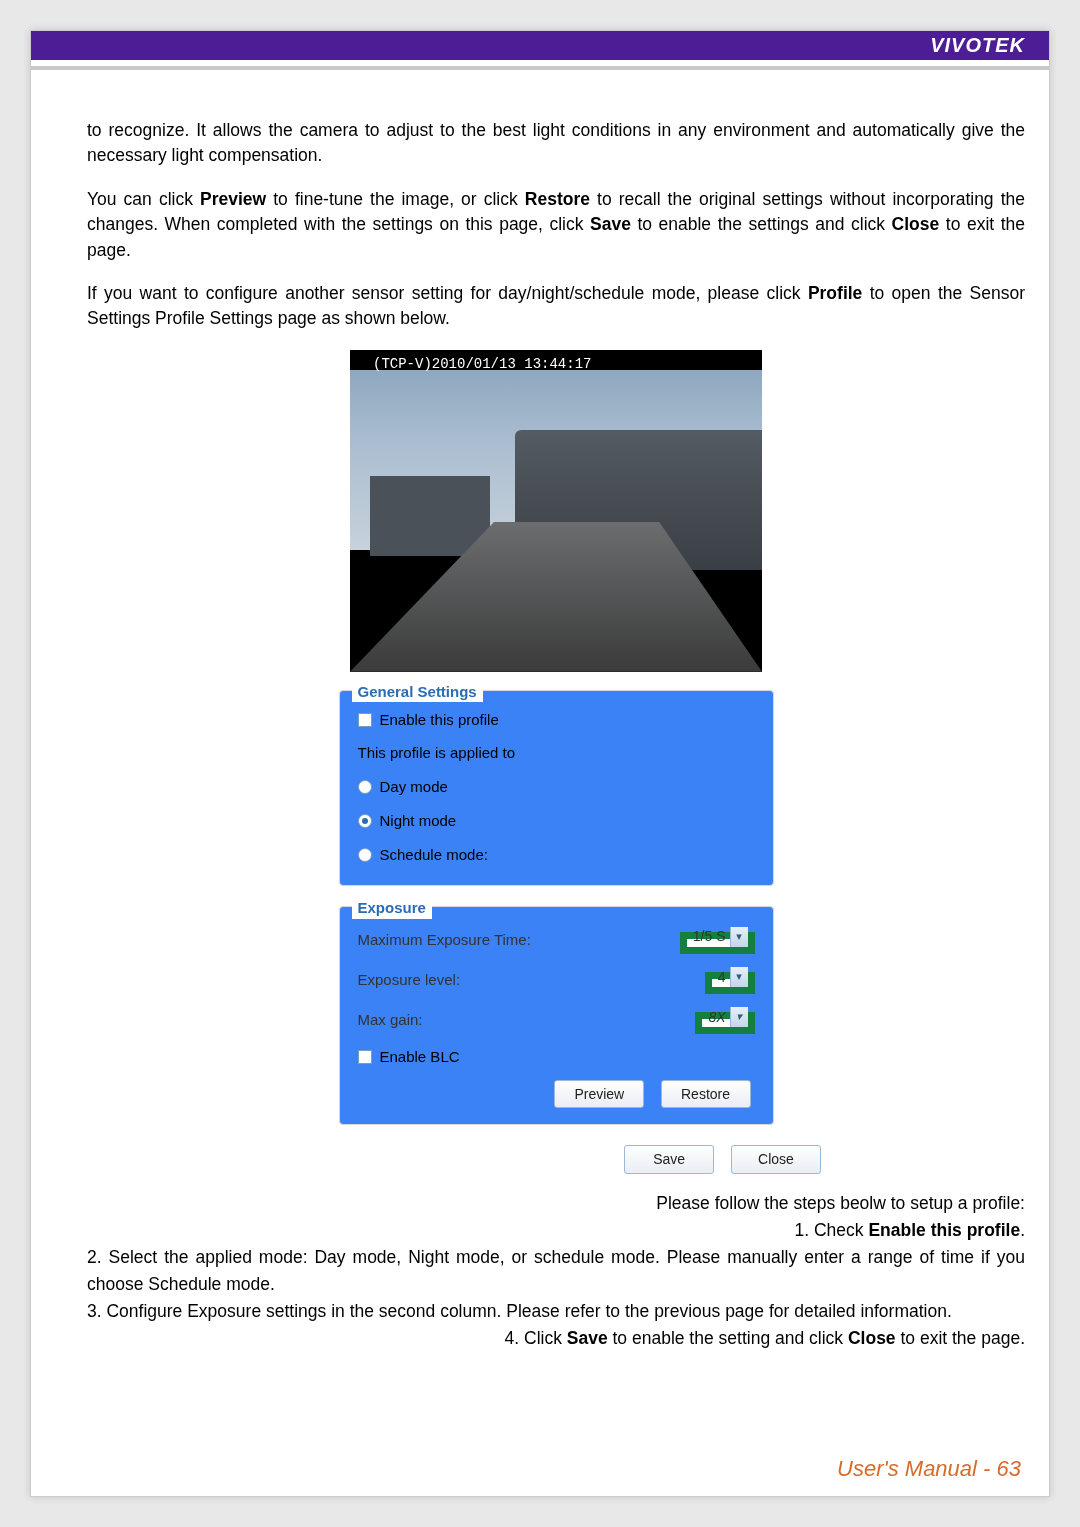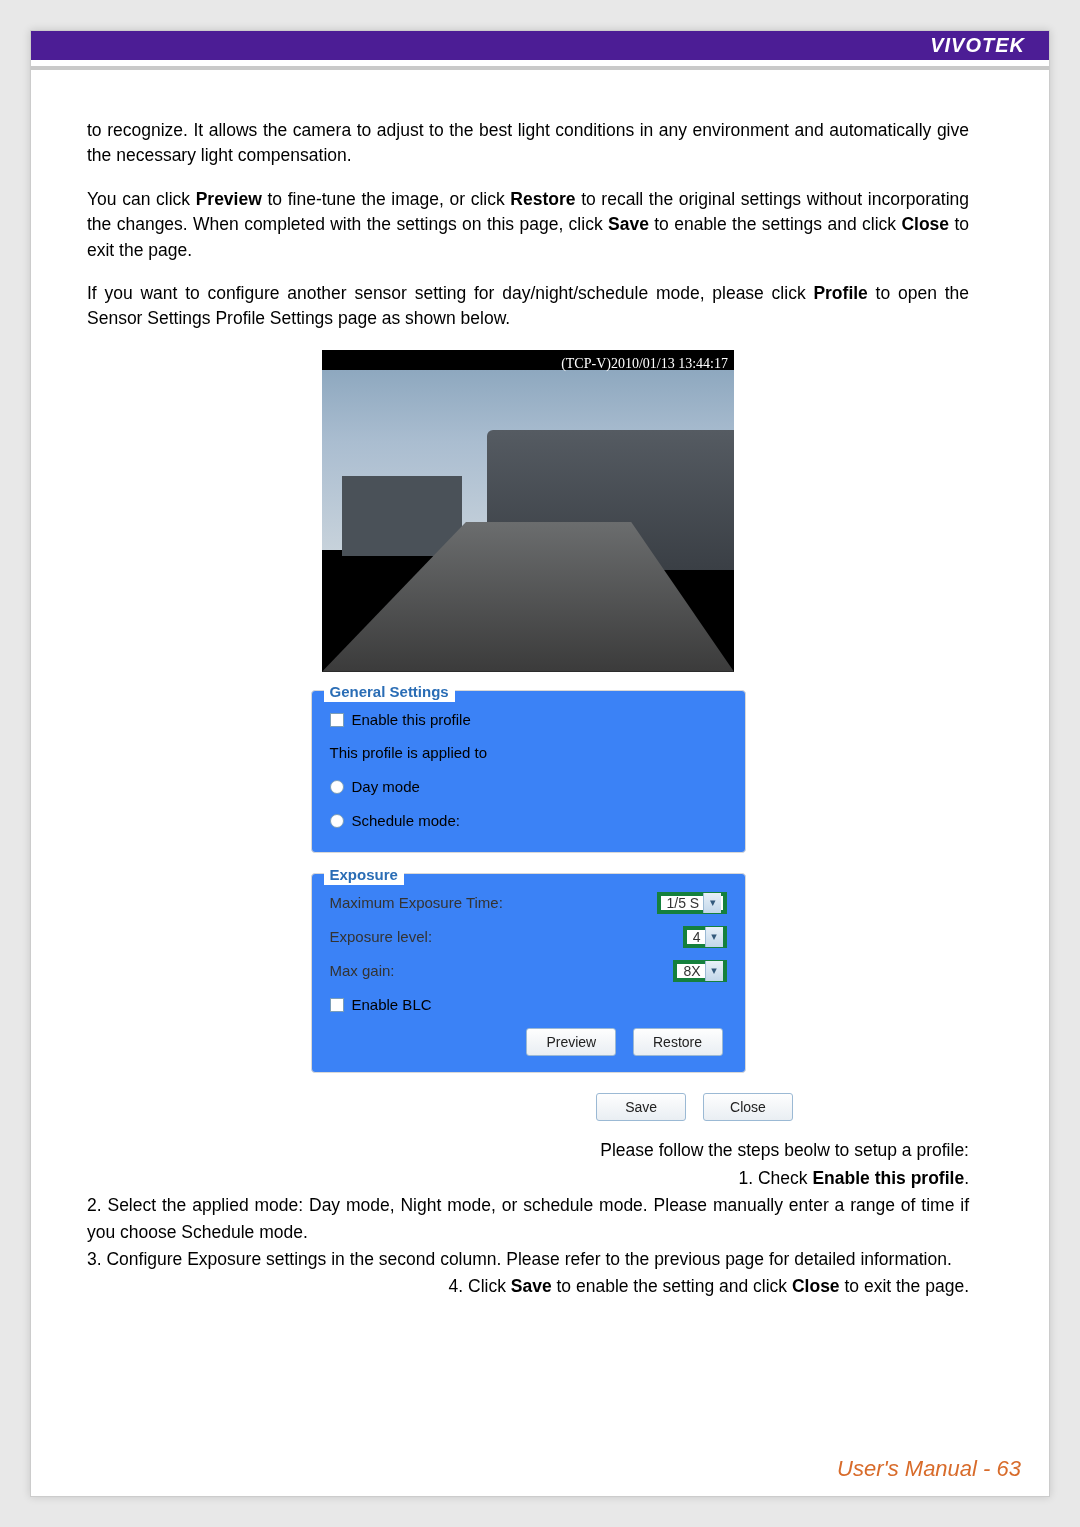--- a/index.html
+++ b/index.html
@@ -29,46 +29,46 @@
       font-weight: bold;
       font-size: 20px;
       letter-spacing: 1px;
     }
     .header-divider {
       height: 4px;
       background: #c9c9c9;
       margin: 6px 0 0 0;
     }
     .body-text {
-      padding: 48px 80px 20px 56px;
+      padding: 48px 24px 20px 56px;
       font-size: 17.5px;
       line-height: 1.45;
       color: #000;
     }
     .body-text p { margin-bottom: 18px; text-align: justify; }
     .bold { font-weight: bold; }
     .preview-img {
       display: block;
       margin: 4px auto 18px auto;
       width: 412px;
       height: 322px;
       background: #000;
       position: relative;
       overflow: hidden;
     }
     .preview-overlay {
       position: absolute;
       top: 4px;
-      left: 6px;
+      left: 23px;
       right: 6px;
       color: #fff;
       font-size: 14px;
-      font-family: Liberation Serif, serif;
+      font-family: Liberation Mono, monospace;
       display: flex;
-      justify-content: flex-end;
+      justify-content: flex-start;
     }
     .sky { position:absolute; top:20px; left:0; right:0; height:180px;
       background: linear-gradient(#8ea8bf 0%, #aabdd0 40%, #c7d2db 100%); }
     .buildings1 { position:absolute; top:80px; right:0; width:60%; height:140px;
       background: linear-gradient(#555b62, #3a3f45); border-top-left-radius:6px;}
     .buildings2 { position:absolute; top:126px; left:20px; width:120px; height:80px;
       background: #4a5158;}
     .road { position:absolute; bottom:0; left:0; right:0; height:150px;
       background: linear-gradient(#6b6d6e 0%, #3b3b3b 100%);
       clip-path: polygon(0% 100%, 100% 100%, 75% 0%, 35% 0%);
@@ -95,22 +95,22 @@
     }
     .panel-row { display:flex; align-items:center; padding:6px 4px; }
     .panel-row .lbl { flex: 1; color:#333; }
     .panel-row .ctrl { flex: 0 0 auto; }
     .ctrl-area { margin-left: 60px; }
     .chk, .rad { width:14px; height:14px; border:1px solid #7a9db8; display:inline-block;
       margin-right:8px; vertical-align:middle; background:#fff;}
     .rad { border-radius:50%; position:relative;}
     .rad.selected::after { content:''; position:absolute; inset:3px; background:#2a6db5; border-radius:50%;}
     .select-box {
-      display:inline-flex; align-items:center;
-      border:4px solid #15803d; background:#fff; height:22px;
+      display:inline-flex; align-items:flex-end;
+      border:7px solid #15803d; background:#fff; height:22px;
       padding:0 0 0 6px; font-size:14px; color:#333;
     }
     .select-box .sel-btn {
       width:18px; height:20px; margin-left:4px;
       background:linear-gradient(#e7f0f8,#c3d7ea);
       border-left:1px solid #9bb9d4;
       display:flex; align-items:center; justify-content:center;
       font-size:11px; color:#33597b;
     }
     .win-btn {
@@ -164,20 +164,24 @@
         <span>Enable this profile</span>
       </div>
       <div class="panel-row">
         <span>This profile is applied to</span>
       </div>
       <div class="panel-row">
         <span class="rad"></span>
         <span>Day mode</span>
       </div>
       <div class="panel-row">
+        <span class="rad selected"></span>
+        <span>Night mode</span>
+      </div>
+      <div class="panel-row">
         <span class="rad"></span>
         <span>Schedule mode:</span>
       </div>
     </div>
 
     <div class="settings-panel">
       <div class="panel-legend">Exposure</div>
 
       <div class="panel-row">
         <span class="lbl">Maximum Exposure Time:</span>
@@ -195,21 +199,21 @@
           <span class="select-box" style="min-width:36px;">
             <span>4</span>
             <span class="sel-btn">▾</span>
           </span>
         </span>
       </div>
 
       <div class="panel-row">
         <span class="lbl">Max gain:</span>
         <span class="ctrl ctrl-area">
-          <span class="select-box" style="min-width:44px;">
+          <span class="select-box" style="min-width:44px;font-style:italic;">
             <span>8X</span>
             <span class="sel-btn">▾</span>
           </span>
         </span>
       </div>
 
       <div class="panel-row">
         <span class="chk"></span>
         <span>Enable BLC</span>
       </div>

